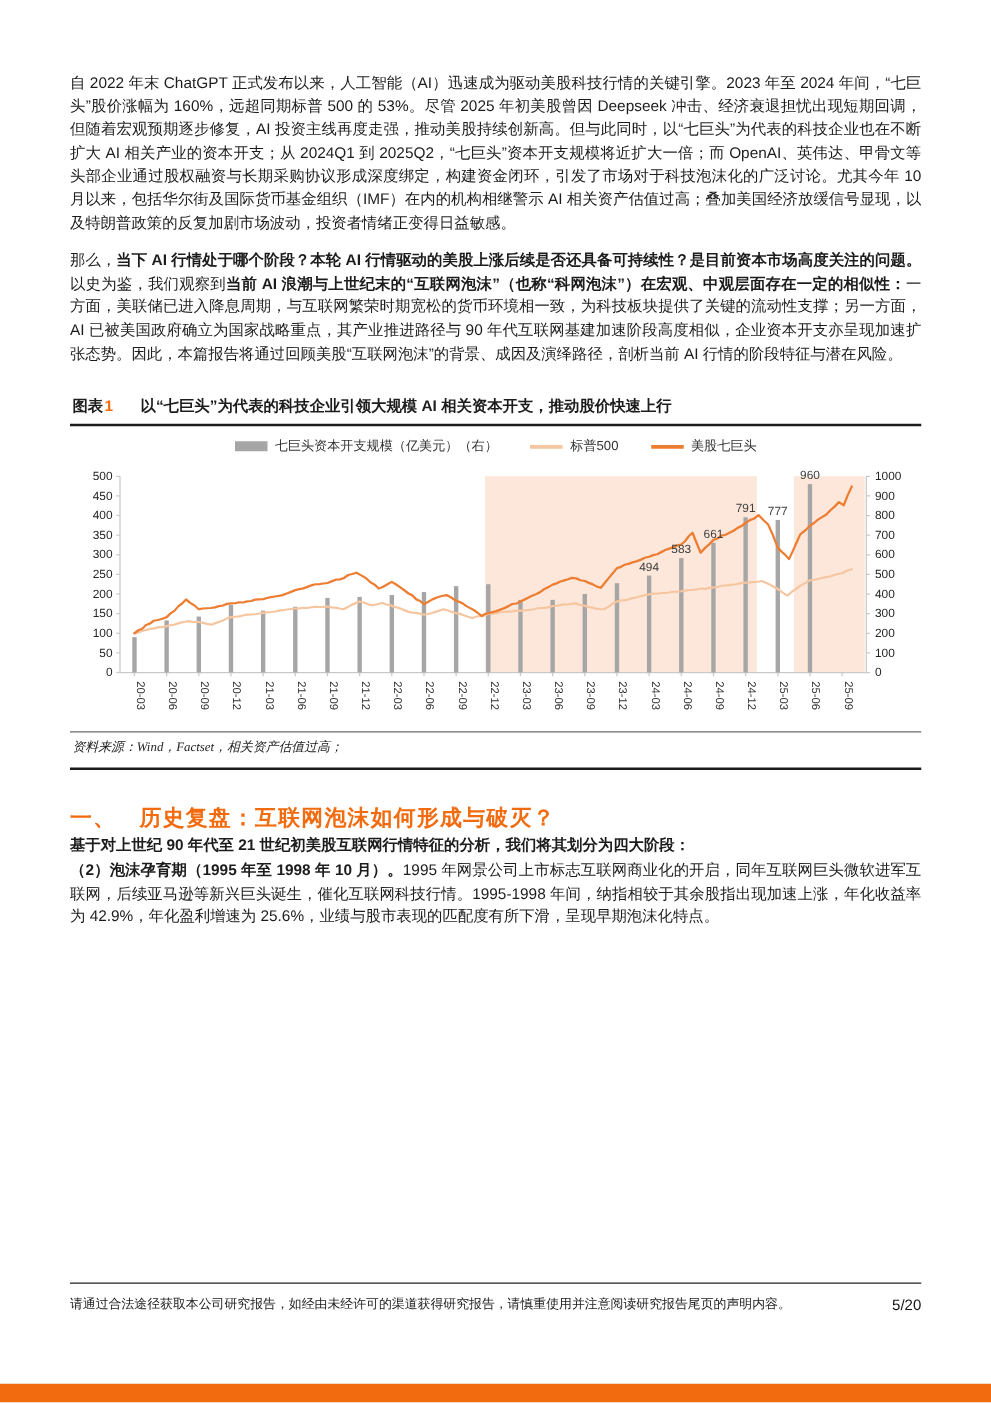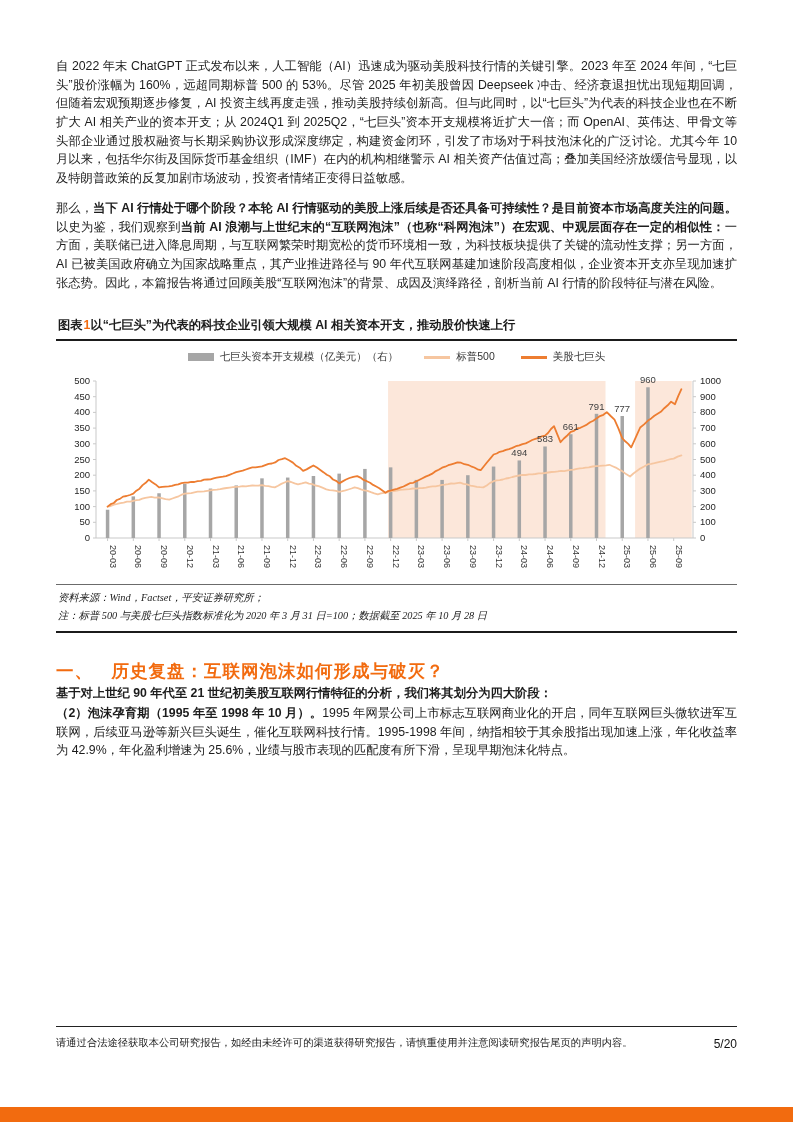--- a/index.html
+++ b/index.html
@@ -13,21 +13,21 @@
   
   .hdr{display:flex;justify-content:space-between;align-items:flex-end;border-bottom:2.5px solid #111;padding-bottom:8px;}
   .logo{font-size:24px;font-weight:bold;color:var(--orange);letter-spacing:7px;line-height:1;}
   .rpt-type{font-size:12.5px;font-weight:bold;color:#111;padding-bottom:1px;}
   
   .para{margin:0;text-align:justify;font-size:12.3px;line-height:1.52;color:var(--ink);}
   .para .b{font-weight:bold;}
   .mt1{margin-top:1px;} .mt2{margin-top:11px;}
   
   .figure{margin-top:22px;}
-  .fig-title-row{display:flex;align-items:baseline;font-size:12.3px;font-weight:bold;
+  .fig-title-row{display:flex;gap:22px;align-items:baseline;font-size:12.3px;font-weight:bold;
     padding:3px 2px 5px 2px;border-bottom:2.5px solid #1b1b1b;}
   .fig-label{white-space:nowrap;}
   .fig-label .num{color:var(--orange);padding-left:1px;}
   .legend{margin-top:9px;display:flex;justify-content:center;align-items:flex-start;gap:26px;
     font-size:10.5px;color:#333;}
   .legend .item{display:flex;align-items:center;gap:6px;}
   .sw-bar{width:26px;height:8px;background:#A6A6A6;}
   .sw-line{width:26px;height:2.5px;}
   .chart-wrap{margin-top:2px;}
   .fig-notes{border-top:1px solid #6b6b6b;border-bottom:2.5px solid #1b1b1b;
@@ -198,22 +198,21 @@
             <text x="463.3038793103448" y="90.44200000000001" text-anchor="middle" font-size="9.5" fill="#404040">494</text>
             <text x="489.03663793103453" y="76.46900000000001" text-anchor="middle" font-size="9.5" fill="#404040">583</text>
             <text x="514.7693965517242" y="64.22299999999998" text-anchor="middle" font-size="9.5" fill="#404040">661</text>
             <text x="540.5021551724137" y="43.812999999999995" text-anchor="middle" font-size="9.5" fill="#404040">791</text>
             <text x="566.2349137931035" y="46.010999999999996" text-anchor="middle" font-size="9.5" fill="#404040">777</text>
             <text x="591.967672413793" y="17.280000000000005" text-anchor="middle" font-size="9.5" fill="#404040">960</text>
           </svg>
       </div>
 
       <div class="fig-notes">
-        <div>资料来源：Wind，Factset，平安证券研究所；</div>
-        <div>注：标普 500 与美股七巨头指数标准化为 2020 年 3 月 31 日=100；数据截至 2025 年 10 月 28 日</div>
+        <div>资料来源：Wind，Factset，相关资产估值过高；</div>
       </div>
     </div>
 
     <div class="sec-heading">一、　历史复盘：互联网泡沫如何形成与破灭？</div>
 
     <p class="para mt1" style="font-weight:bold">基于对上世纪 90 年代至 21 世纪初美股互联网行情特征的分析，我们将其划分为四大阶段：</p>
     <p class="para mt1"><span class="b">（2）泡沫孕育期（1995 年至 1998 年 10 月）。</span><span>1995 年网景公司上市标志互联网商业化的开启，同年互联网巨头微软进军互联网，后续亚马逊等新兴巨头诞生，催化互联网科技行情。1995-1998 年间，纳指相较于其余股指出现加速上涨，年化收益率为 42.9%，年化盈利增速为 25.6%，业绩与股市表现的匹配度有所下滑，呈现早期泡沫化特点。</span></p>
 
   </div>
 

